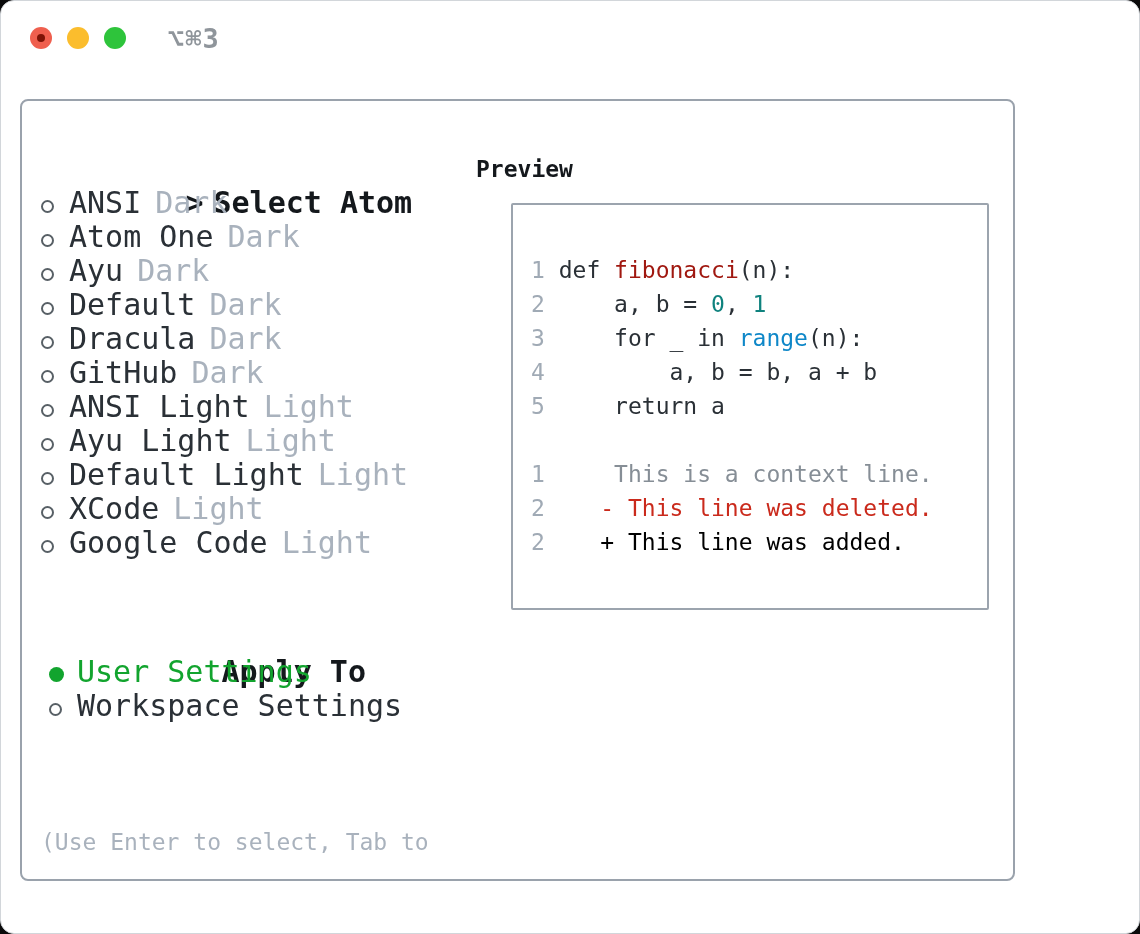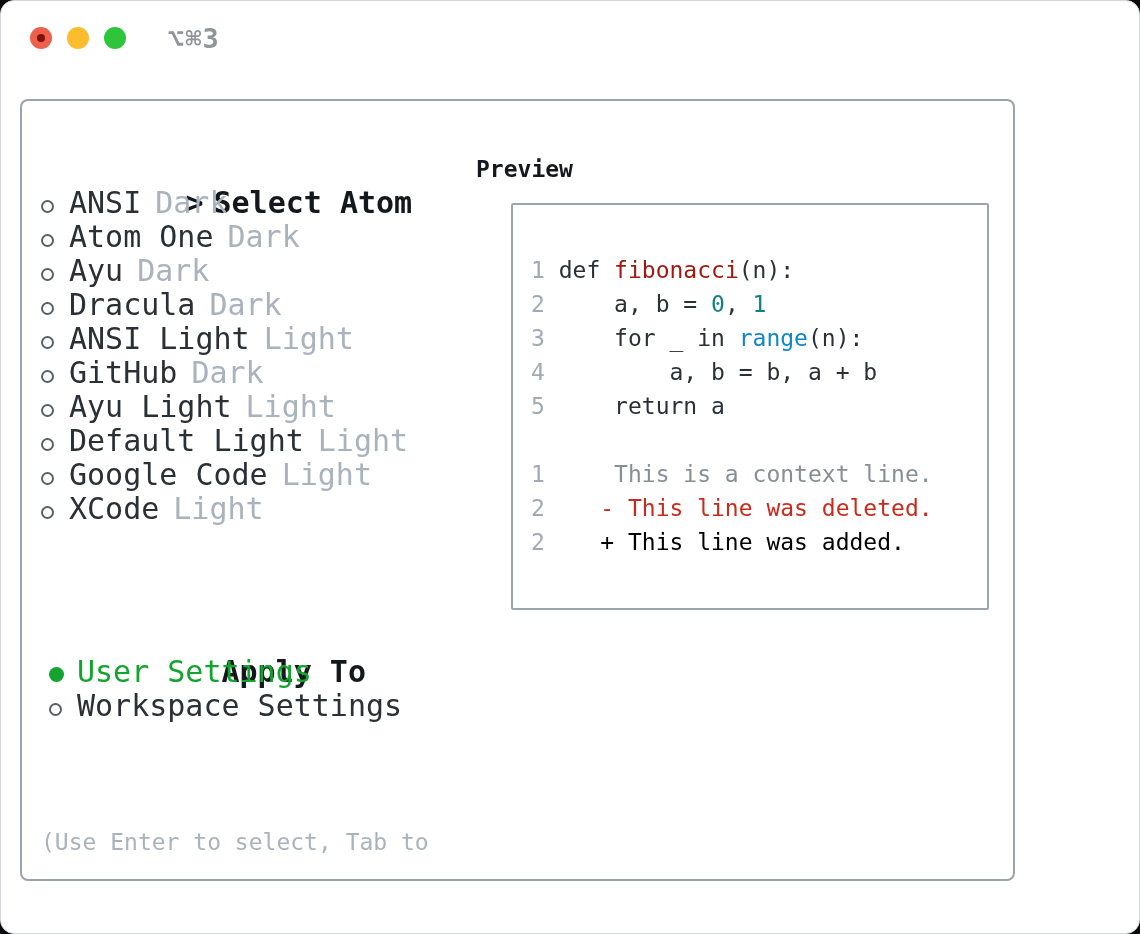--- a/index.html
+++ b/index.html
@@ -79,27 +79,28 @@
   <div class="panel">
 
     <div class="theme-block">
       <div class="row">
         <span class="mark"><span class="chev">&gt;</span></span><span class="hdr">Select Atom</span>
       </div>
 
     <div class="row"><span class="mark"><span class="circle"></span></span><span class="">ANSI</span><span class="variant">Dark</span></div>
         <div class="row"><span class="mark"><span class="circle"></span></span><span class="">Atom One</span><span class="variant">Dark</span></div>
         <div class="row"><span class="mark"><span class="circle"></span></span><span class="">Ayu</span><span class="variant">Dark</span></div>
+        <div class="row"><span class="mark"><span class="circle"></span></span><span class="">Default</span><span class="variant">Dark</span></div>
         <div class="row"><span class="mark"><span class="circle"></span></span><span class="">Dracula</span><span class="variant">Dark</span></div>
+        <div class="row"><span class="mark"><span class="circle"></span></span><span class="">GitHub</span><span class="variant">Dark</span></div>
         <div class="row"><span class="mark"><span class="circle"></span></span><span class="">ANSI Light</span><span class="variant">Light</span></div>
-        <div class="row"><span class="mark"><span class="circle"></span></span><span class="">GitHub</span><span class="variant">Dark</span></div>
         <div class="row"><span class="mark"><span class="circle"></span></span><span class="">Ayu Light</span><span class="variant">Light</span></div>
         <div class="row"><span class="mark"><span class="circle"></span></span><span class="">Default Light</span><span class="variant">Light</span></div>
+        <div class="row"><span class="mark"><span class="circle"></span></span><span class="">XCode</span><span class="variant">Light</span></div>
         <div class="row"><span class="mark"><span class="circle"></span></span><span class="">Google Code</span><span class="variant">Light</span></div>
-        <div class="row"><span class="mark"><span class="circle"></span></span><span class="">XCode</span><span class="variant">Light</span></div>
       </div>
 
     <div class="apply-block">
       <div class="row">
         <span class="mark"></span><span class="hdr">Apply To</span>
       </div>
 
     <div class="row"><span class="mark"><span class="circle sel"></span></span><span class="sel-green">User Settings</span></div>
         <div class="row"><span class="mark"><span class="circle"></span></span><span class="">Workspace Settings</span></div>
       </div>

